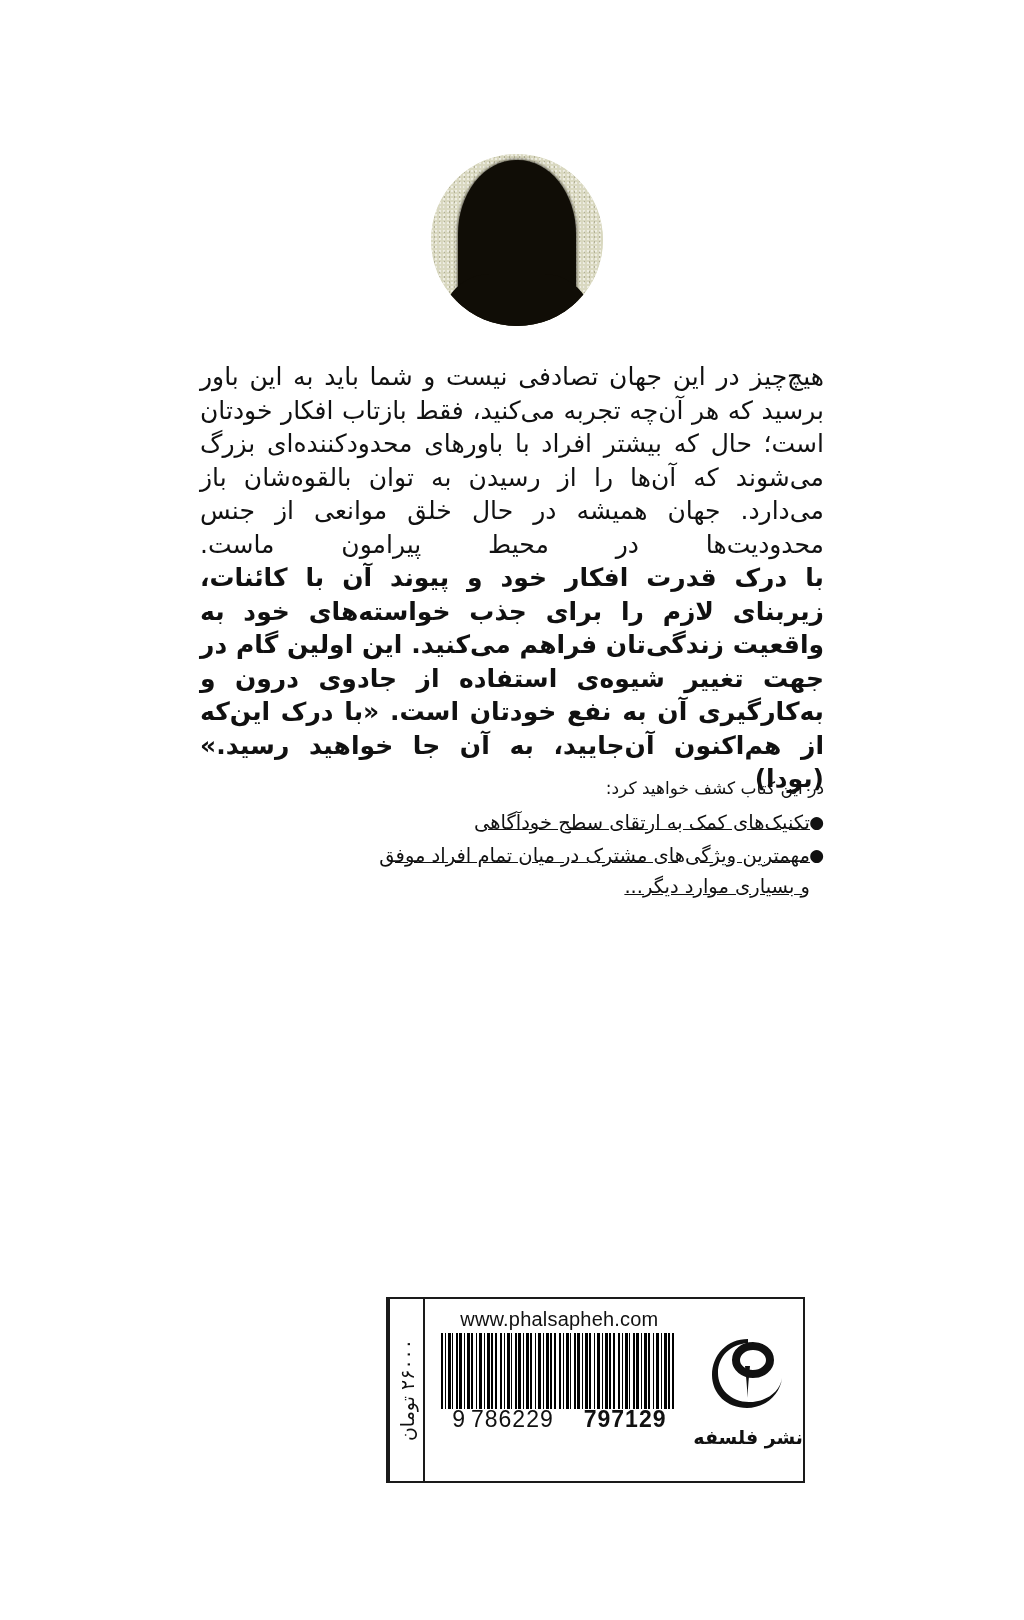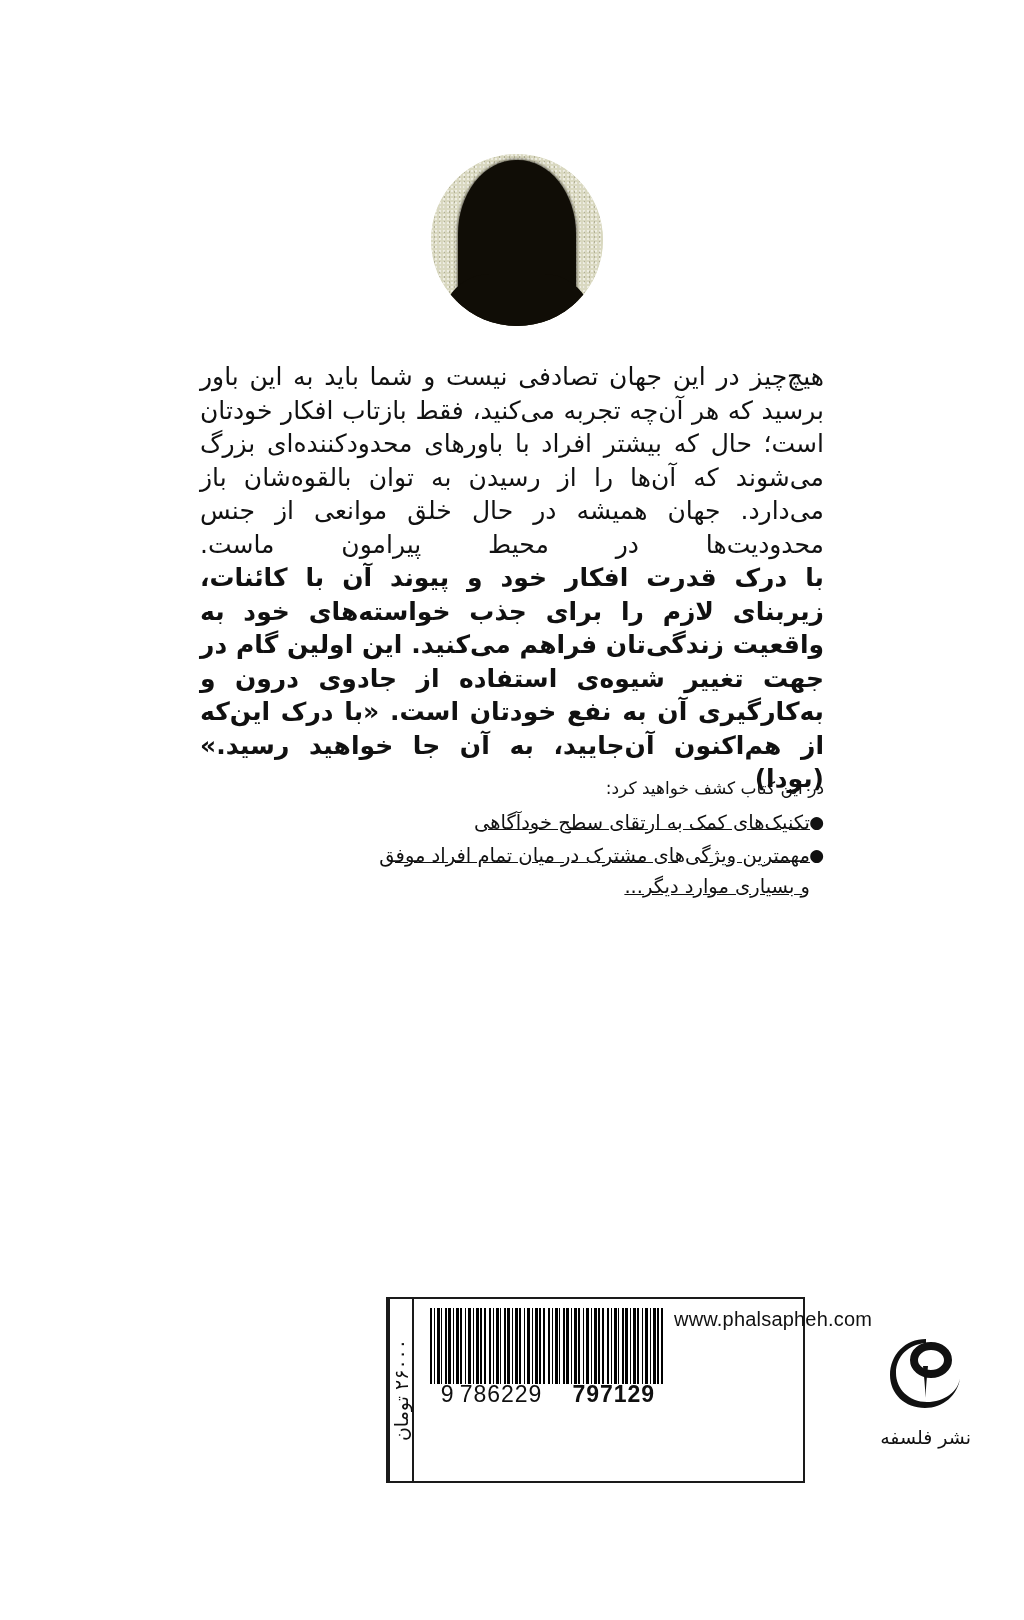--- a/index.html
+++ b/index.html
@@ -160,20 +160,21 @@
     font-size: 19px;
     letter-spacing: 1px;
     white-space: nowrap;
     font-family: "DejaVu Sans", "Liberation Sans", sans-serif;
   }
 
   
   #barcode-block {
     flex: 1;
     display: flex;
+    flex-direction: column;
     justify-content: flex-start;
     padding: 9px 8px 6px 8px;
     box-sizing: border-box;
     border-left: 2px solid #1a1a1a;
   }
   #site-url {
     text-align: center;
     font-family: "Liberation Sans", sans-serif;
     font-size: 20px;
     letter-spacing: .2px;
@@ -230,20 +231,21 @@
     position: relative;
     width: 82px;
     height: 82px;
   }
   #logo-mark svg { display: block; }
   #publisher-name {
     font-size: 19px;
     margin-top: 12px;
     direction: rtl;
     white-space: nowrap;
+    font-weight: bold;
   }
 </style>
 </head>
 <body>
 
 <div id="author-photo">
   <div class="grain"></div>
   <div class="silhouette"></div>
   <div class="shoulders"></div>
 </div>

